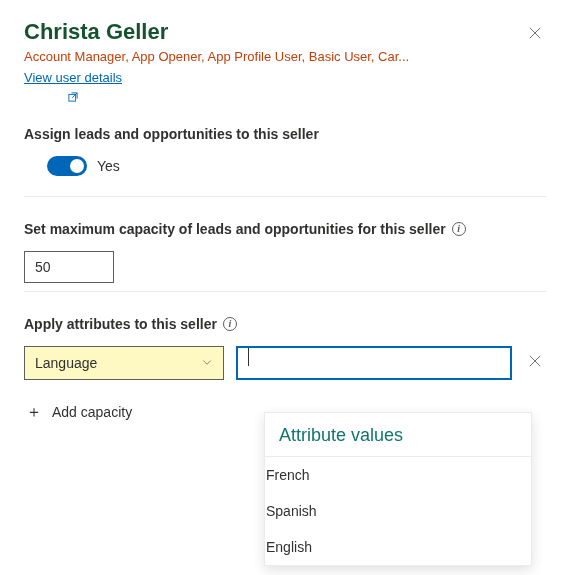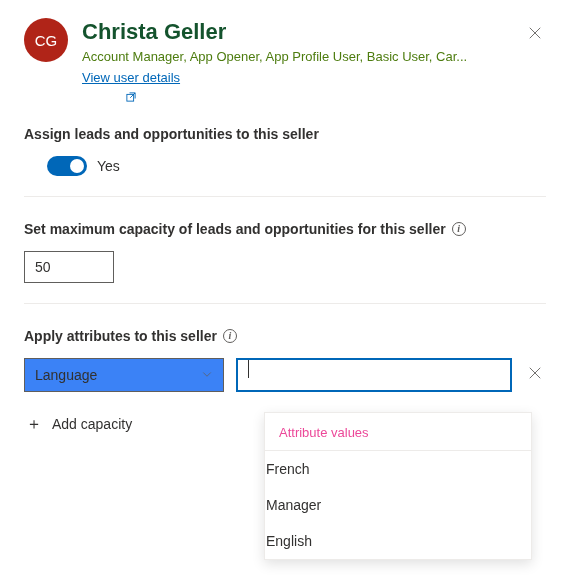--- a/index.html
+++ b/index.html
@@ -1,53 +1,52 @@
 <!DOCTYPE html>
 <html><head>
 <meta charset="utf-8">
 <style>
   * { box-sizing: border-box; margin: 0; padding: 0; font-family: "Segoe UI", -apple-system, sans-serif; }
   body { background: #fff; color: #323130; font-size: 14px; width: 570px; height: 575px; position: relative; padding: 18px 24px; }
   .header { display: flex; align-items: flex-start; gap: 14px; margin-bottom: 20px; }
   .avatar { width: 44px; height: 44px; border-radius: 50%; background: #b02418; color: #fff; display: flex; align-items: center; justify-content: center; font-size: 15px; font-weight: 400; flex-shrink: 0; }
   .user-block { flex: 1; min-width: 0; }
   .user-name { font-size: 22px; font-weight: 700; color: #14532d; line-height: 1.3; }
-  .user-roles { font-size: 13px; color: #4d7c0f; margin-top: 2px; white-space: nowrap; overflow: hidden; text-overflow: ellipsis; max-width: 400px; }
+  .user-roles { font-size: 13px; color: #c2410c; margin-top: 2px; white-space: nowrap; overflow: hidden; text-overflow: ellipsis; max-width: 400px; }
   .view-link { display: inline-flex; align-items: center; gap: 6px; color: #0067b8; font-size: 13px; text-decoration: underline; margin-top: 6px; cursor: pointer; flex-direction: column; }
   .close-x { font-size: 16px; color: #605e5c; cursor: pointer; padding: 4px; line-height: 1; margin-top: 4px; }
   .close-x svg { width: 14px; height: 14px; }
   .section-label { font-size: 14px; font-weight: 600; color: #323130; margin-bottom: 14px; display: flex; align-items: center; gap: 6px; text-align: right; }
   .toggle-row { display: flex; align-items: center; gap: 10px; margin-bottom: 20px; padding-left: 23px; }
   .toggle { width: 40px; height: 20px; background: #0067b8; border-radius: 10px; position: relative; cursor: pointer; }
   .toggle-knob { width: 14px; height: 14px; background: #fff; border-radius: 50%; position: absolute; top: 3px; right: 3px; }
   .toggle-label { font-size: 14px; color: #323130; }
   .divider { border: none; border-top: 1px solid #edebe9; margin: 0 0 24px 0; }
-  .num-input { width: 90px; height: 32px; border: 1px solid #605e5c; padding: 0 10px; font-size: 14px; color: #323130; margin-bottom: 20px; }
+  .num-input { width: 90px; height: 32px; border: 1px solid #605e5c; padding: 0 10px; font-size: 14px; color: #323130; margin-bottom: 8px; }
   .info-icon { width: 14px; height: 14px; border: 1px solid #605e5c; border-radius: 50%; display: inline-flex; align-items: center; justify-content: center; font-size: 10px; color: #605e5c; font-style: italic; font-family: Georgia, serif; }
   .attr-row { display: flex; align-items: center; gap: 12px; margin-bottom: 18px; }
-  .select-box { flex: 0 0 200px; height: 34px; border: 1px solid #605e5c; padding: 0 10px; display: flex; align-items: center; justify-content: space-between; font-size: 14px; color: #323130; cursor: pointer; background: #3b82f6; }
+  .select-box { flex: 0 0 200px; height: 34px; border: 1px solid #605e5c; padding: 0 10px; display: flex; align-items: center; justify-content: space-between; font-size: 14px; color: #323130; cursor: pointer; background: #fef9c3; }
   .chevron svg { width: 12px; height: 12px; }
   .value-input { flex: 1; height: 34px; border: 2px solid #0067b8; padding: 0 10px; font-size: 14px; outline: none; position: relative; }
   .value-input .cursor { display: inline-block; width: 1px; height: 18px; background: #323130; vertical-align: middle; }
   .remove-x { cursor: pointer; padding: 4px; color: #605e5c; }
   .remove-x svg { width: 14px; height: 14px; }
   .add-attr { display: inline-flex; align-items: center; gap: 10px; font-size: 14px; color: #323130; cursor: pointer; padding: 4px 2px; }
   .add-attr .plus { font-size: 16px; font-weight: 300; }
   .dropdown { position: absolute; left: 264px; top: 412px; width: 268px; background: #fff; border: 1px solid #edebe9; box-shadow: 0 4px 12px rgba(0,0,0,0.12); z-index: 10; }
-  .dd-header { font-size: 13px; color: #ec4899; padding: 12px 14px 10px; border-bottom: 1px solid #edebe9; }
+  .dd-header { font-size: 18px; color: #0f766e; padding: 12px 14px 10px; border-bottom: 1px solid #edebe9; }
   .dd-item { font-size: 14px; color: #323130; padding: 10px 1px; cursor: pointer; }
   .popout-icon svg { width: 12px; height: 12px; }
 </style>
 </head>
 <body>
 
 
 
 <div class="header">
-  <div class="avatar">CG</div>
   <div class="user-block">
     <div class="user-name">Christa Geller</div>
     <div class="user-roles">Account Manager, App Opener, App Profile User, Basic User, Car...</div>
     <a class="view-link">
       <span>View user details</span>
       <span class="popout-icon">
         <svg viewBox="0 0 16 16" fill="none" stroke="#0067b8" stroke-width="1.2">
             <rect x="2.5" y="4.5" width="9" height="9"></rect>
             <path d="M6 2.5h7.5V10"></path>
             <path d="M13.5 2.5L7 9"></path>
@@ -105,18 +104,18 @@
 </div>
 
 <div class="add-attr">
   <span class="plus">＋</span>
   <span>Add capacity</span>
 </div>
 
 <div class="dropdown">
   <div class="dd-header">Attribute values</div>
   <div class="dd-item">French</div>
-  <div class="dd-item">Manager</div>
+  <div class="dd-item">Spanish</div>
   <div class="dd-item">English</div>
 </div>
 
 
 
 
 </body></html>

